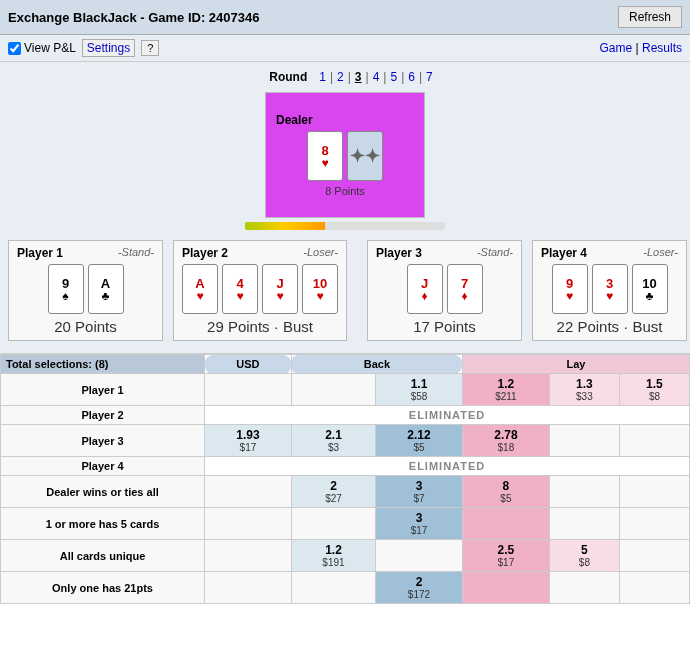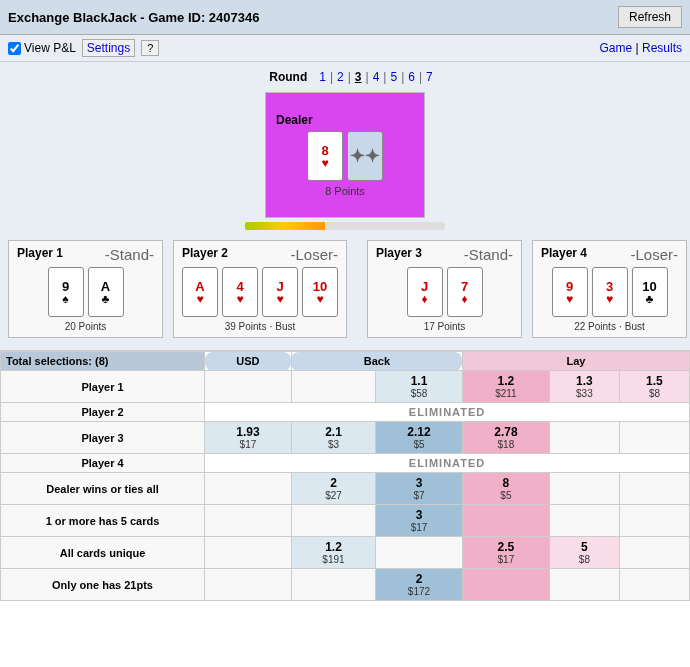--- a/index.html
+++ b/index.html
@@ -132,23 +132,23 @@
       border: 1px solid #bbb;
       padding: 5px 8px;
       min-width: 155px;
     }
     .player-header {
       display: flex;
       justify-content: space-between;
       margin-bottom: 4px;
     }
     .player-name { font-weight: bold; font-size: 12px; }
-    .player-status { font-size: 15px; color: #666; }
+    .player-status { font-size: 11px; color: #666; font-style: italic; }
     .player-status.loser { color: #666; }
-    .player-points { font-size: 10px; color: #333; text-align: center; margin-top: 3px; }
+    .player-points { font-size: 15px; color: #333; text-align: center; margin-top: 3px; }
 
     .middle-players {
       display: flex;
       gap: 20px;
       justify-content: center;
       flex: 1;
       padding: 0 10px;
     }
 
     
@@ -287,21 +287,21 @@
           </div>
           <div class="card red">
             <span class="card-value">J</span>
             <span class="card-suit">♥</span>
           </div>
           <div class="card red">
             <span class="card-value">10</span>
             <span class="card-suit">♥</span>
           </div>
         </div>
-        <div class="player-points">39 Points · Bust</div>
+        <div class="player-points">29 Points · Bust</div>
       </div>
 
       <div class="player-box">
         <div class="player-header">
           <span class="player-name">Player 3</span>
           <span class="player-status">-Stand-</span>
         </div>
         <div class="cards-row">
           <div class="card red">
             <span class="card-value">J</span>

